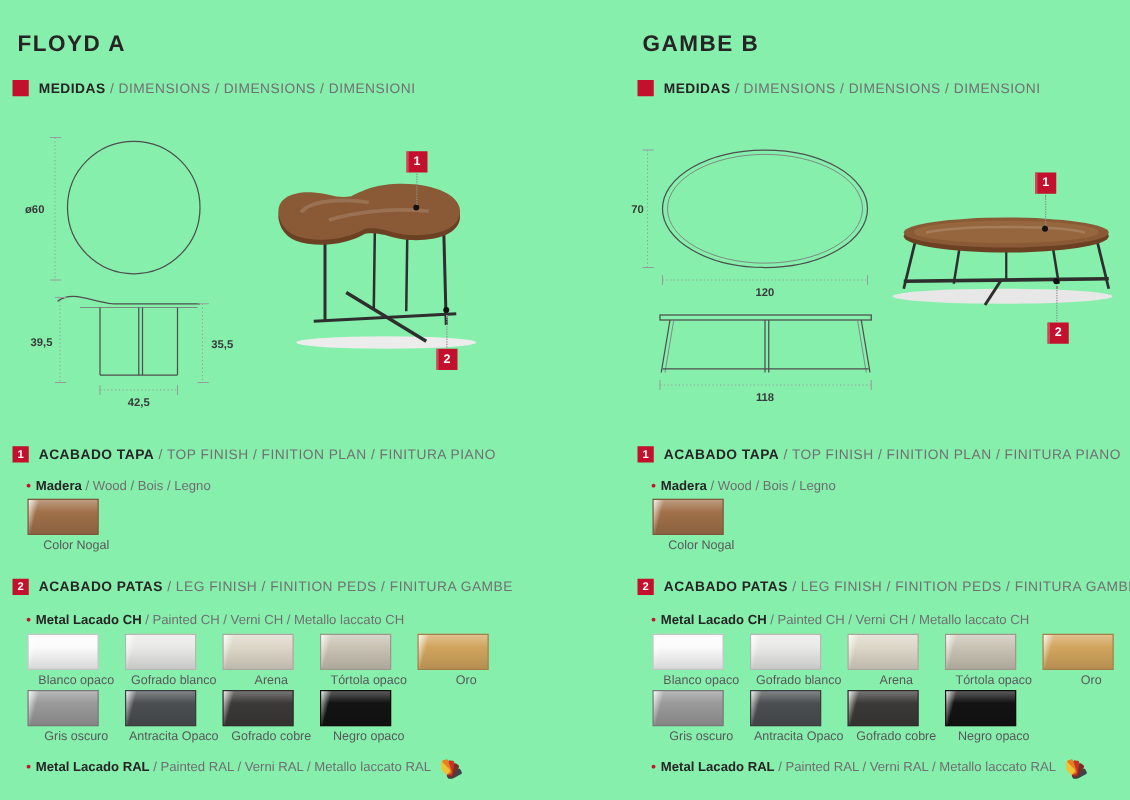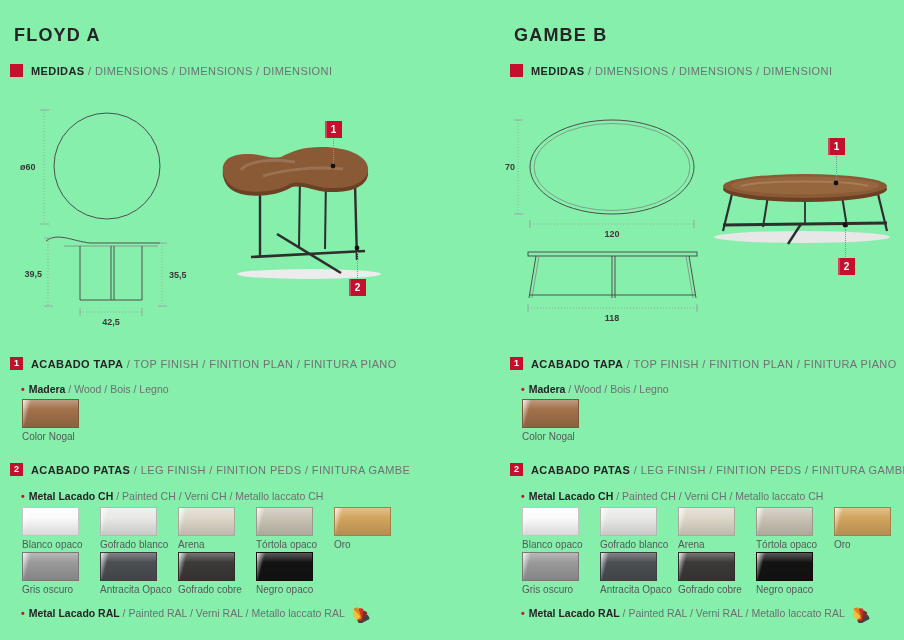--- a/index.html
+++ b/index.html
@@ -11,21 +11,21 @@
   .sec-row { position:absolute; display:flex; align-items:center; gap:8px; white-space:nowrap; }
   .red-sq { width:13px; height:13px; background:var(--red); flex:0 0 auto; }
   .num-badge { width:13px; height:13px; background:var(--red); color:#fff; font-size:9px;
                font-weight:bold; line-height:13px; text-align:center; flex:0 0 auto; }
   .sec-text { font-size:11px; letter-spacing:0.4px; color:#717073; }
   .sec-text b { color:#262425; }
   .bullet-line { position:absolute; font-size:10.5px; white-space:nowrap; color:#6f6f71; }
   .bullet-line .dot { color:var(--red); font-weight:bold; margin-right:4px; }
   .bullet-line b { color:#262425; }
   .swatch-row { position:absolute; display:flex; }
-  .cell { width:78px; flex:0 0 auto; }
+  .cell { width:78px; flex:0 0 auto;text-align:center; }
   .swatch { position:relative; width:55px; height:27px; border:1px solid rgba(0,0,0,0.22); }
   .swatch::after { content:""; position:absolute; inset:0;
      background:linear-gradient(105deg, rgba(255,255,255,0.85) 0%, rgba(255,255,255,0) 14%),
                 linear-gradient(to bottom, rgba(255,255,255,0.30) 0%, rgba(255,255,255,0) 35%, rgba(0,0,0,0.14) 100%); }
   .sw-label { margin-top:3px; font-size:10px; color:#58585a; white-space:nowrap; }
   .photo { position:absolute; }
   .photo svg { position:absolute; left:0; top:0; }
   .callout { position:absolute; width:17px; height:17px; background:var(--red); color:#fff;
              font-size:10px; font-weight:bold; line-height:17px; text-align:center;
              box-shadow:inset 2px 0 0 rgba(255,255,255,0.22); }

